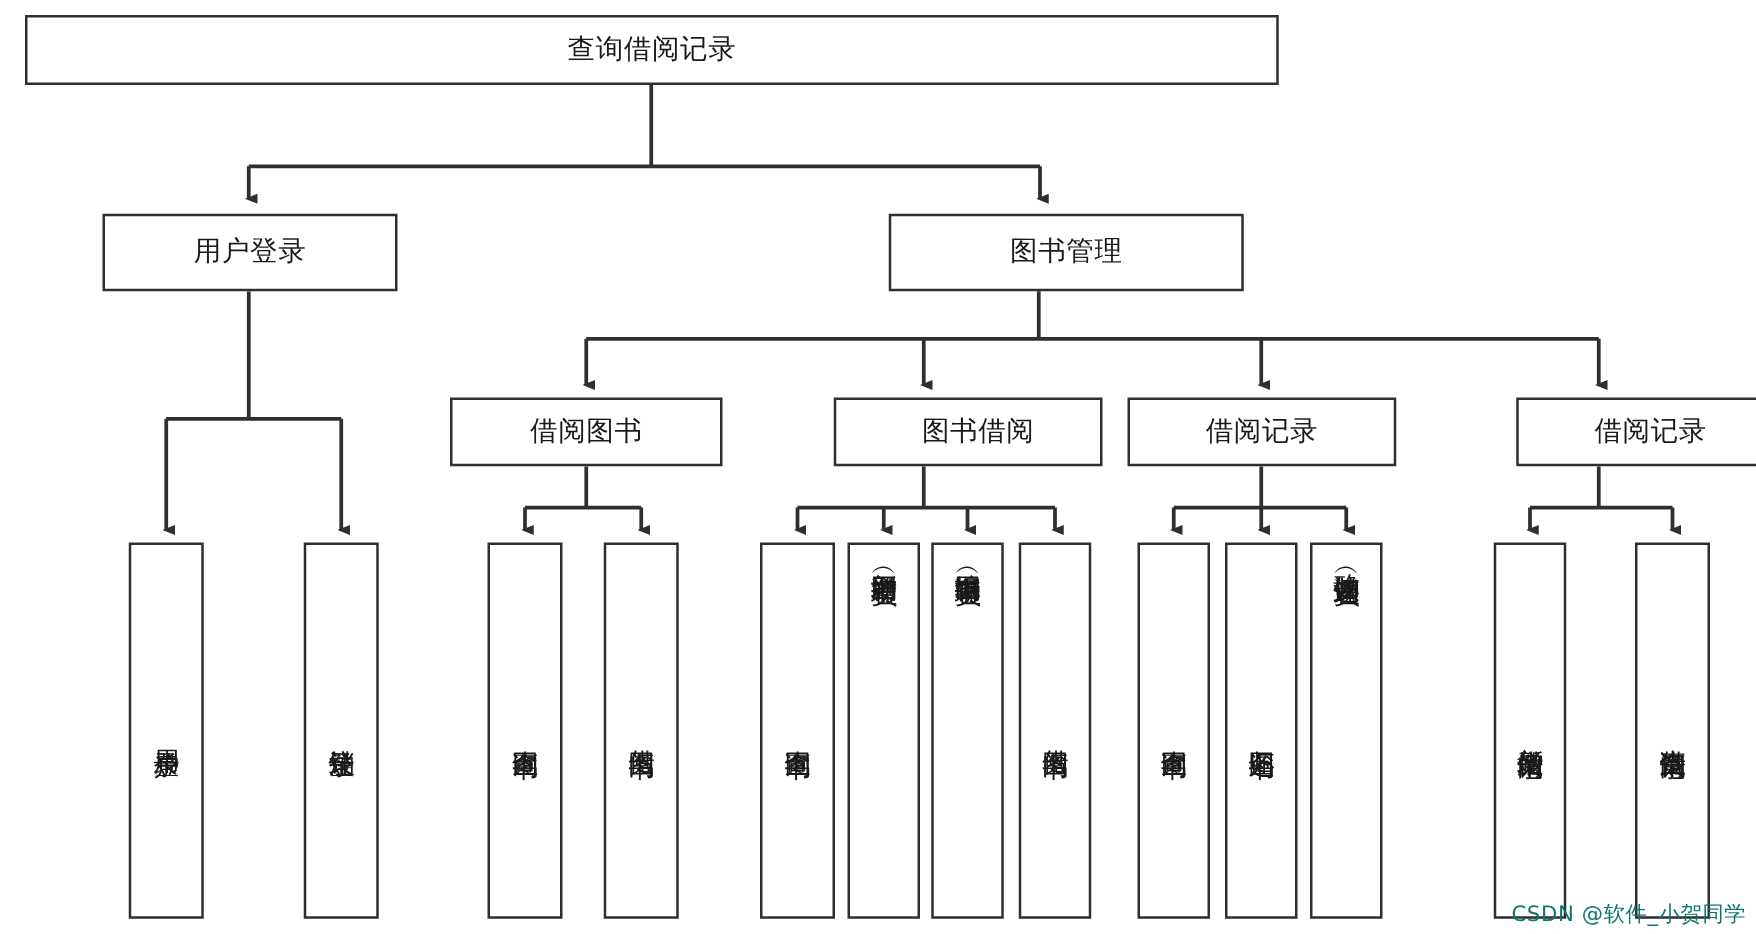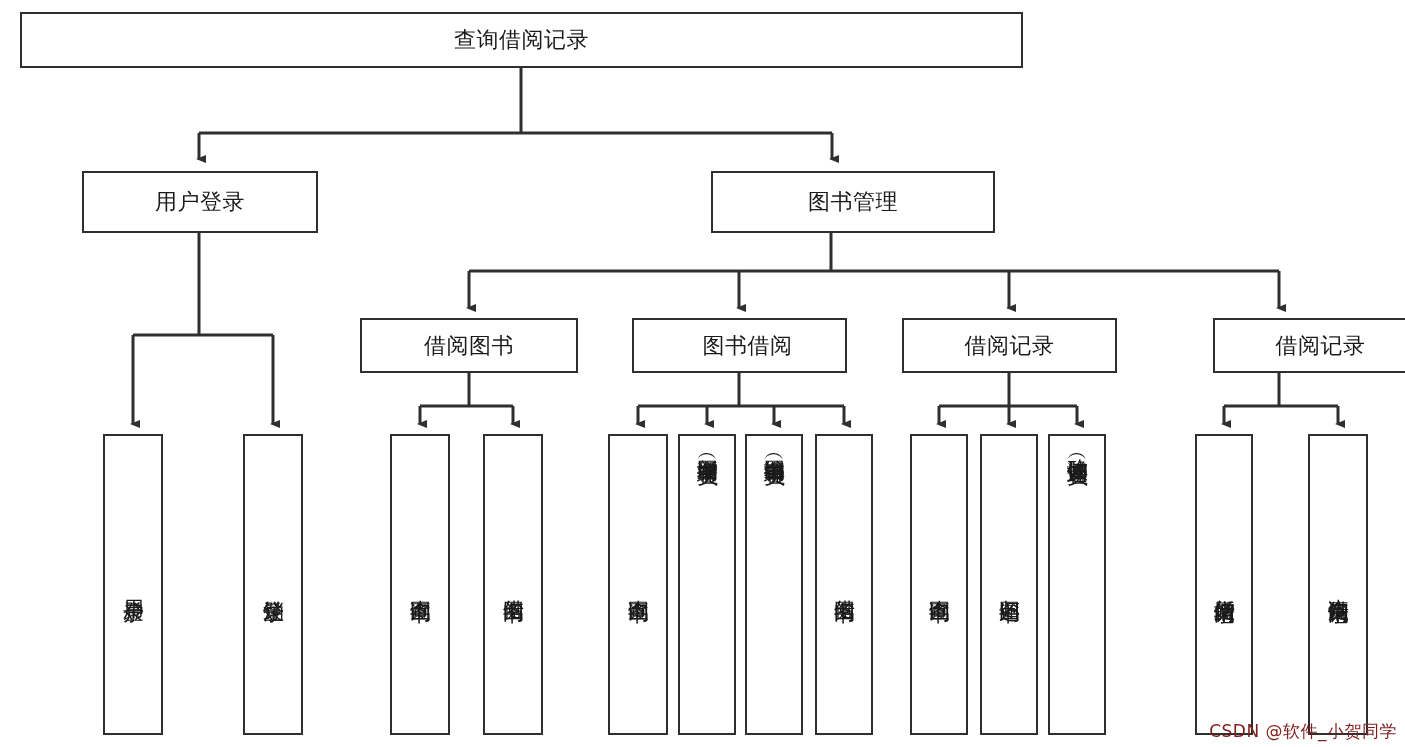--- a/index.html
+++ b/index.html
@@ -55,21 +55,21 @@
   .node .label {
     display: block;
     text-align: center;
     white-space: pre-line;
   }
   .watermark {
     position: absolute;
     right: 8px;
     bottom: 4px;
     font-size: 17px;
-    color: #7f1d1d;
+    color: #0f766e;
     letter-spacing: 0.5px;
     white-space: nowrap;
     pointer-events: none;
   }
 </style>
 </head>
 <body>
 
 <div id="canvas">
 
@@ -130,21 +130,21 @@
   <div class="node horizontal" style="left:82px; top:171px; width:236px; height:62px;">
     <span class="label">用户登录</span>
   </div>
   <div class="node horizontal" style="left:711px; top:171px; width:284px; height:62px;">
     <span class="label">图书管理</span>
   </div>
 
   <div class="node horizontal" style="left:360px; top:318px; width:218px; height:55px;">
     <span class="label">借阅图书</span>
   </div>
-  <div class="node horizontal" style="left:632px; top:318px; width:215px; height:55px;padding-left:16px;">
+  <div class="node horizontal" style="left:667px; top:318px; width:215px; height:55px;padding-left:16px;">
     <span class="label">图书借阅</span>
   </div>
   <div class="node horizontal" style="left:902px; top:318px; width:215px; height:55px;">
     <span class="label">借阅记录</span>
   </div>
   <div class="node horizontal" style="left:1213px; top:318px; width:215px; height:55px;">
     <span class="label">借阅记录</span>
   </div>
 
   <div class="node vertical" style="left:103px; top:434px; width:60px; height:301px;">

